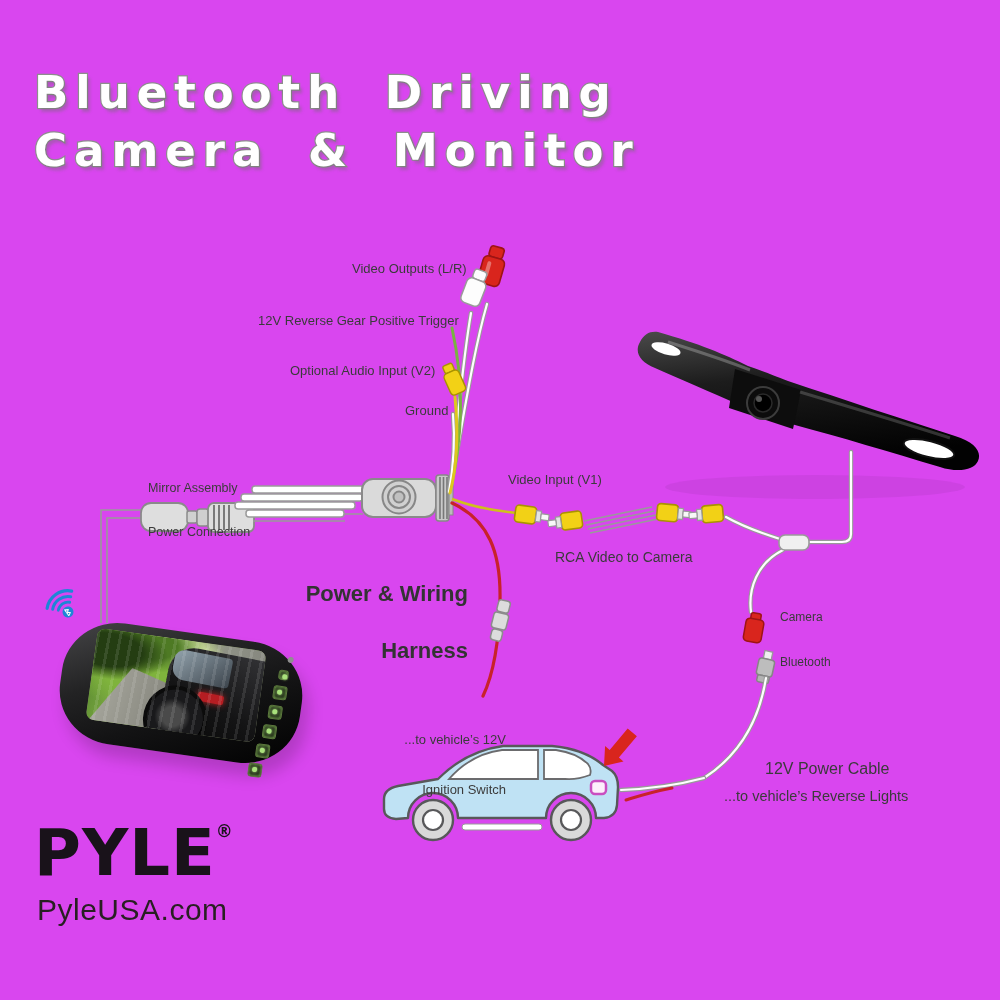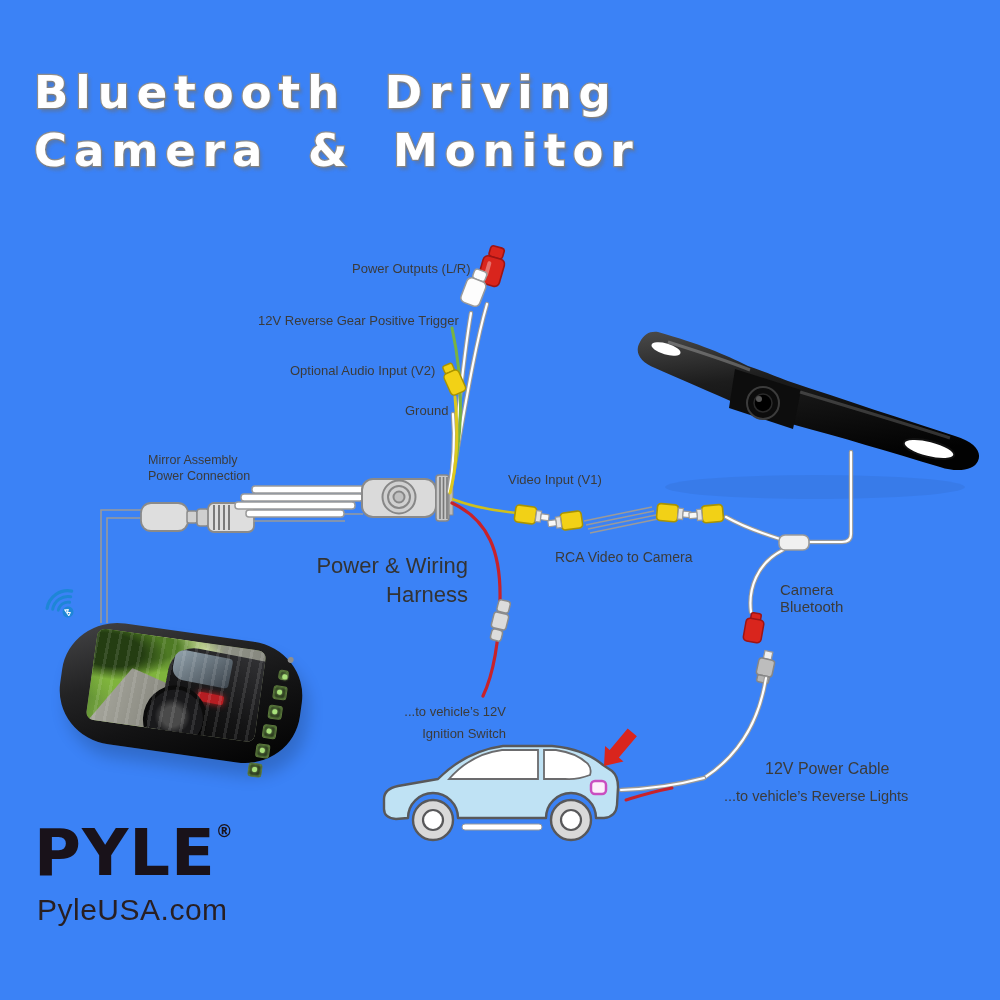--- a/index.html
+++ b/index.html
@@ -1,27 +1,27 @@
 <!DOCTYPE html>
 <html><head>
 <meta charset="utf-8">
 <style>
   html,body{margin:0;padding:0;background:#fff;}
-  .stage{position:relative;width:1000px;height:1000px;background:#3b82f6;overflow:hidden;
+  .stage{position:relative;width:1000px;height:1000px;background:#d946ef;overflow:hidden;
          font-family:"Liberation Sans","DejaVu Sans",sans-serif;}
   svg{position:absolute;left:0;top:0;z-index:1;}
   
   .title{position:absolute;left:34px;top:64px;z-index:3;
          font-family:"DejaVu Sans",sans-serif;font-weight:700;
          font-size:45px;line-height:1.28;letter-spacing:7px;word-spacing:16px;
          color:#fff;-webkit-text-stroke:2.4px #8d8d8d;paint-order:stroke fill;
          text-shadow:3px 4px 3px rgba(110,110,110,.40);}
   
   .lbl{position:absolute;z-index:3;font-size:13px;color:#3b3b3b;white-space:nowrap;}
-  .lbl .ln{display:block;}
+  .lbl .ln{display:block;margin-top:28px;}
   
   .co{stroke:#9a9a9a;stroke-width:4.4;fill:none;stroke-linecap:round;}
   .ci{stroke:#ffffff;stroke-width:2.2;fill:none;stroke-linecap:round;}
   .thin{stroke:#9a9a9a;stroke-width:1.6;fill:none;}
   
   .mirror-body{position:absolute;left:60px;top:632px;width:242px;height:122px;z-index:2;
     transform:rotate(8deg);border-radius:56px/54px;
     background:linear-gradient(155deg,#474749 0%,#232324 35%,#131314 60%,#000 100%);
     box-shadow:8px 12px 16px rgba(0,0,0,0.18);}
   .mirror-screen{position:absolute;left:30px;top:8px;width:170px;height:92px;
@@ -259,35 +259,35 @@
       <span class="mbtn"></span>
       <span class="mbtn"></span>
     </div>
   </div>
 
   <div class="title">
     <div>Bluetooth Driving</div>
     <div>Camera &amp; Monitor</div>
   </div>
 
-  <div class="lbl" style="left:352px;top:261px;">Power Outputs (L/R)</div>
+  <div class="lbl" style="left:352px;top:261px;">Video Outputs (L/R)</div>
   <div class="lbl" style="left:258px;top:313px;">12V Reverse Gear Positive Trigger</div>
   <div class="lbl" style="left:290px;top:363px;">Optional Audio Input (V2)</div>
   <div class="lbl" style="left:405px;top:403px;">Ground</div>
   <div class="lbl" style="left:148px;top:452px;font-size:12.5px;line-height:16px;">
     <span class="ln">Mirror Assembly</span>
     <span class="ln">Power Connection</span>
   </div>
-  <div class="lbl" style="left:300px;top:551px;width:168px;text-align:right;font-size:22px;line-height:29px;color:#333;">
+  <div class="lbl" style="left:300px;top:551px;width:168px;text-align:right;font-size:22px;line-height:29px;color:#333;font-weight:bold;">
     <span class="ln">Power &amp; Wiring</span>
     <span class="ln">Harness</span>
   </div>
   <div class="lbl" style="left:508px;top:472px;">Video Input (V1)</div>
   <div class="lbl" style="left:555px;top:549px;font-size:14px;">RCA Video to Camera</div>
-  <div class="lbl" style="left:780px;top:581px;font-size:15px;line-height:17px;">
+  <div class="lbl" style="left:780px;top:581px;font-size:12px;line-height:17px;">
     <span class="ln">Camera</span>
     <span class="ln">Bluetooth</span>
   </div>
   <div class="lbl" style="left:360px;top:701px;width:146px;text-align:right;font-size:13px;line-height:22px;">
     <span class="ln">...to vehicle’s 12V</span>
     <span class="ln">Ignition Switch</span>
   </div>
   <div class="lbl" style="left:765px;top:760px;font-size:16px;">12V Power Cable</div>
   <div class="lbl" style="left:724px;top:788px;font-size:14.5px;text-align:right;">...to vehicle’s Reverse Lights</div>
 

